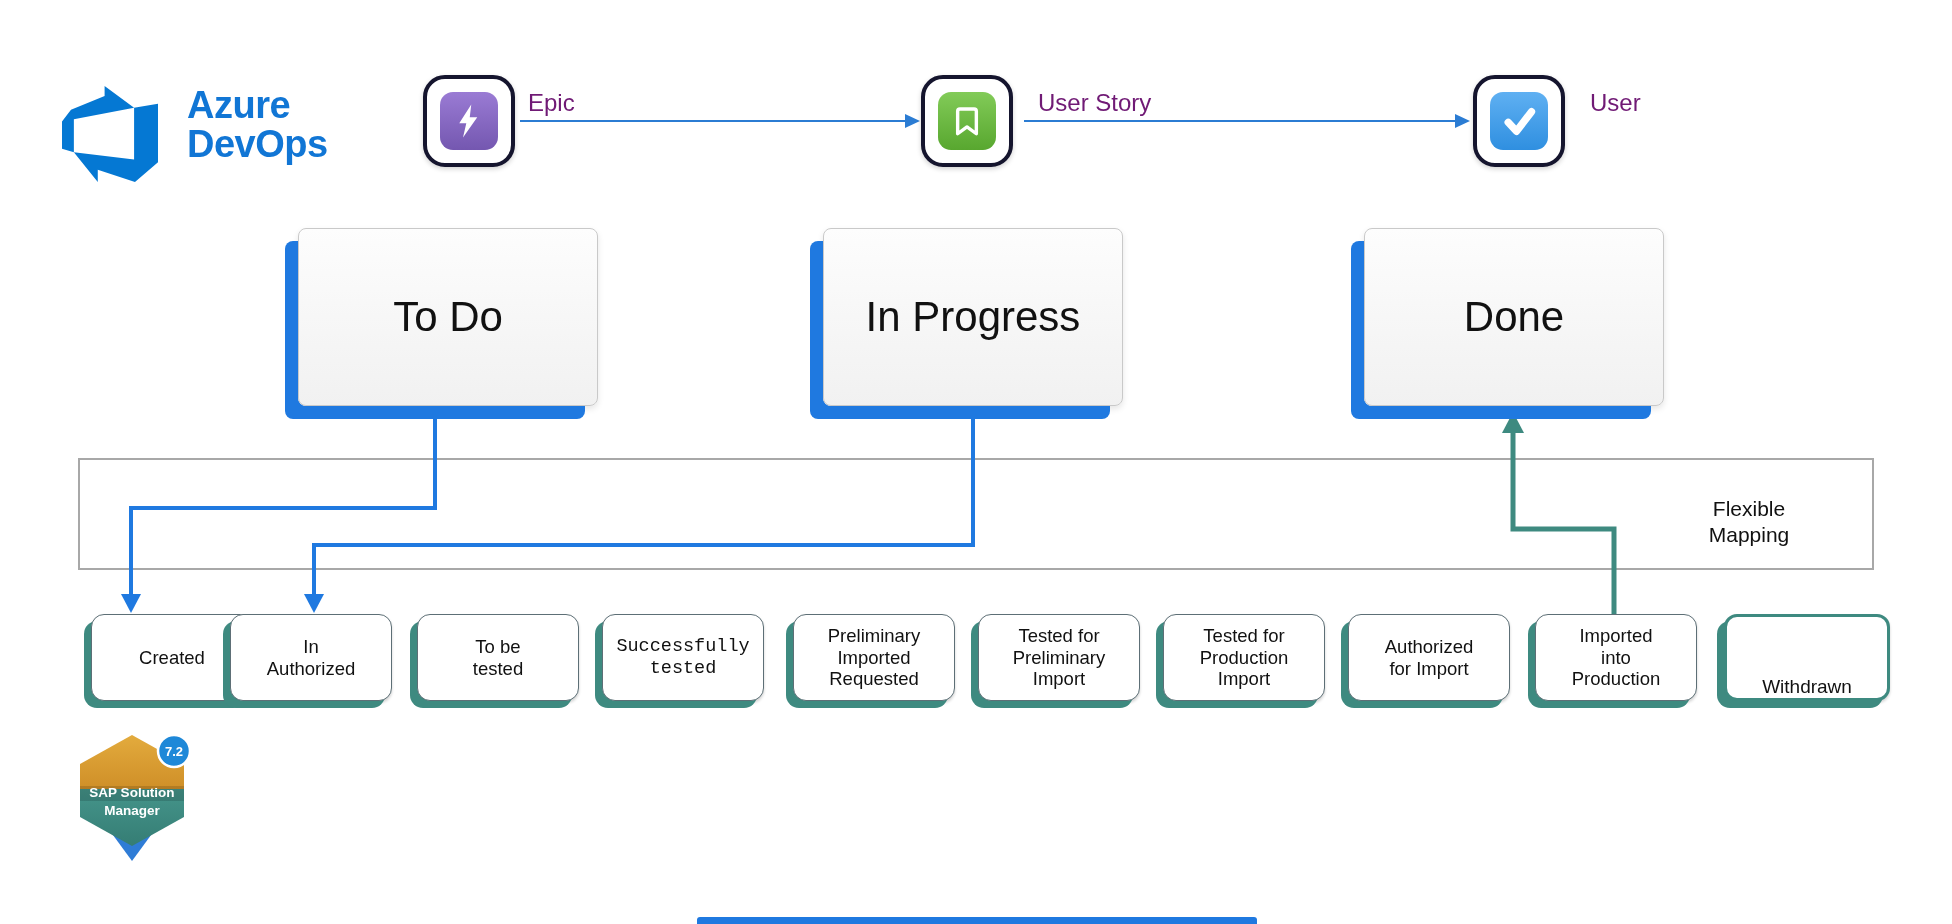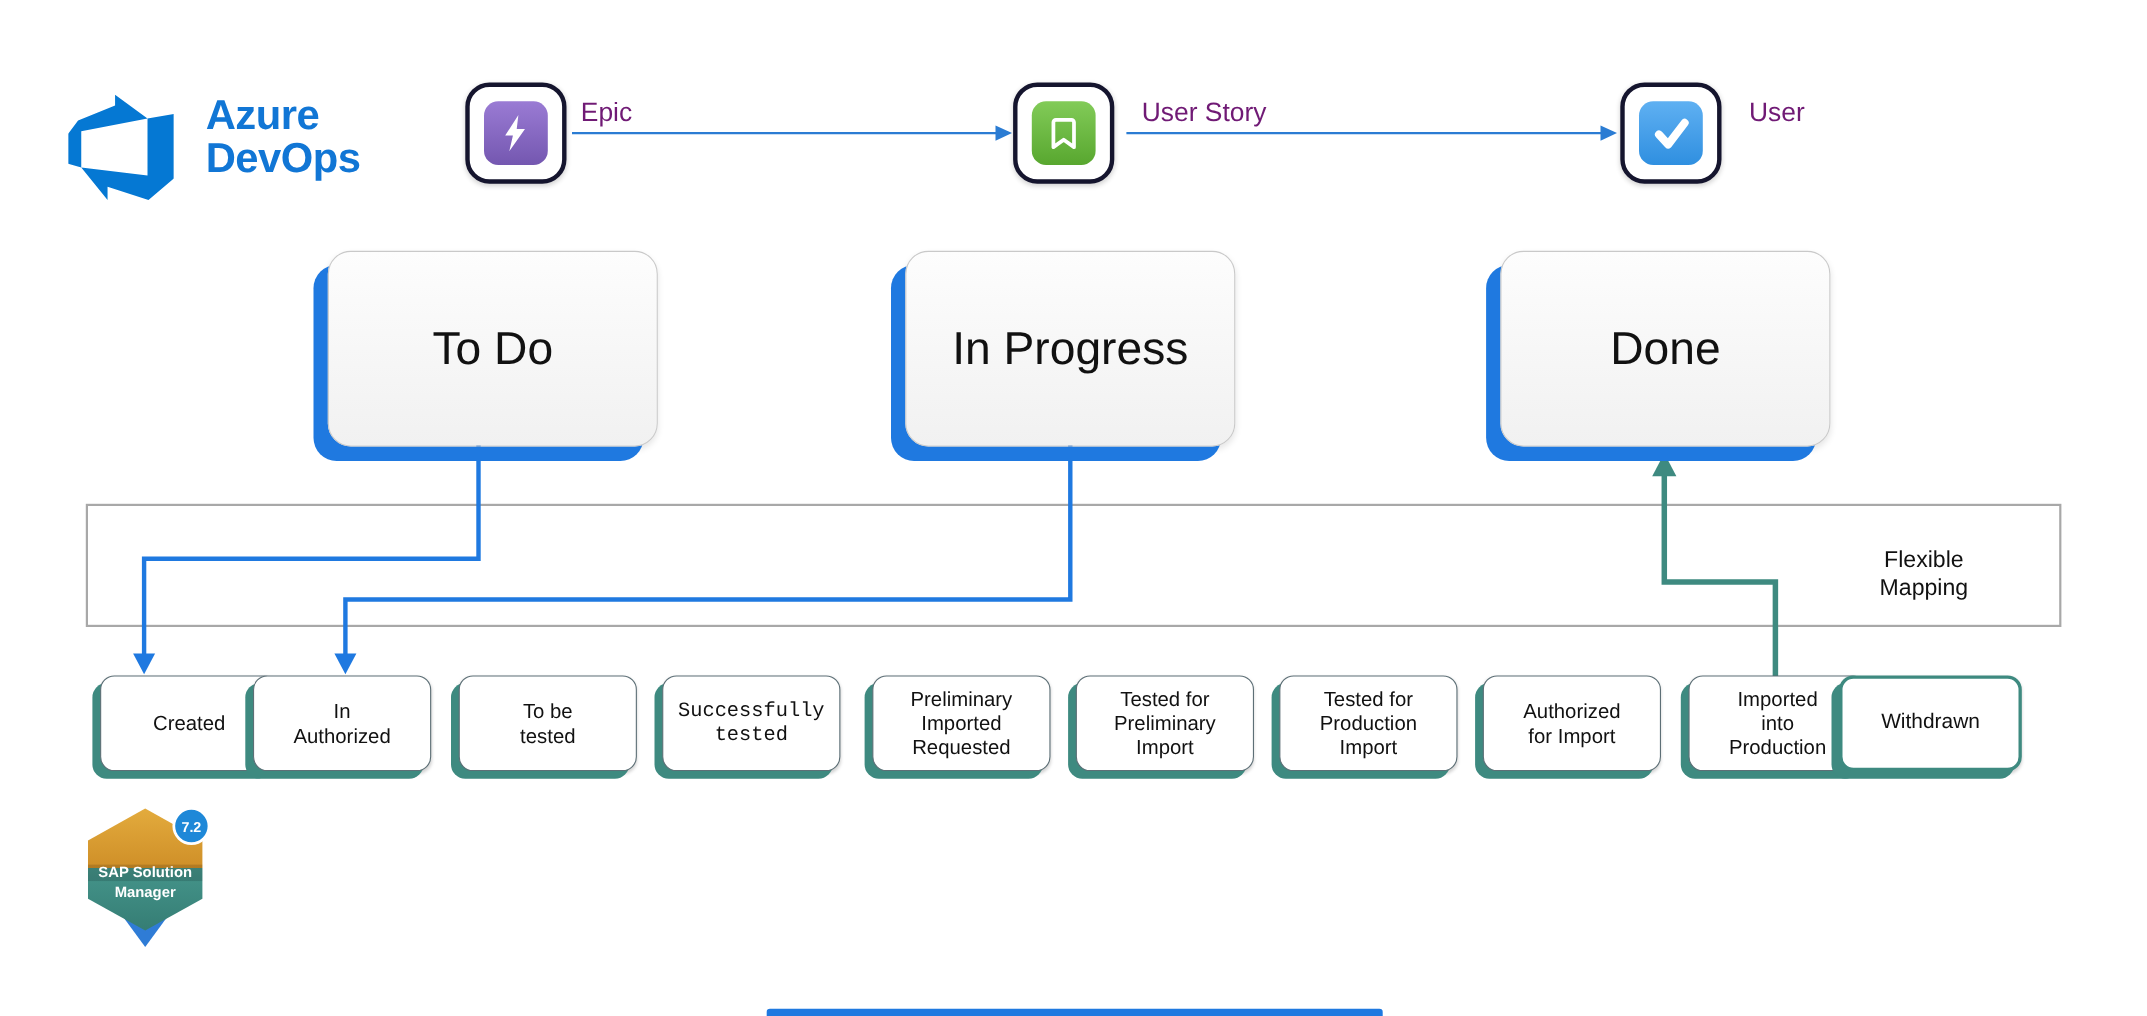--- a/index.html
+++ b/index.html
@@ -21,21 +21,21 @@
             box-shadow:0 2px 5px rgba(0,0,0,.18); }
   .wi-inner { width:58px; height:58px; border-radius:13px; display:flex; align-items:center; justify-content:center; }
   .wi-epic  { background:linear-gradient(180deg,#9a7bd4,#7457b0); }
   .wi-story { background:linear-gradient(180deg,#82cb58,#58a72f); }
   .wi-task  { background:linear-gradient(180deg,#5fb0f2,#2f8fe0); }
   .wi-label { position:absolute; font-size:24px; color:#701a75; }
 
   
   .bigcard { position:absolute; width:300px; height:178px; top:228px;
              background:linear-gradient(180deg,#fdfdfd,#f1f1f1);
-             border:1px solid #c9c9c9; border-radius:21px;
+             border:1px solid #c9c9c9; border-radius:8px;
              box-shadow:-13px 13px 0 0 #1f79e0, 0 3px 6px rgba(0,0,0,.10);
              display:flex; align-items:center; justify-content:center; }
   .bigcard span { font-size:42px; color:#111; }
 
   
   .mapbox { position:absolute; left:78px; top:458px; width:1796px; height:112px;
             border:2px solid #a8a8a8; background:#fff; }
   .maplabel { position:absolute; right:48px; top:36px; width:150px; text-align:center;
               font-size:21px; line-height:1.25; color:#111; white-space:pre-line; }
 
@@ -172,21 +172,21 @@
   </div>
   <div class="smallcard" style="left:1348px;">
     <span>Authorized
 for Import</span>
   </div>
   <div class="smallcard" style="left:1535px;">
     <span>Imported
 into
 Production</span>
   </div>
-  <div class="smallcard withdrawn" style="left:1672px; width:166px;">
+  <div class="smallcard withdrawn" style="left:1724px; width:166px;align-items:flex-end;">
     <span>Withdrawn</span>
   </div>
 
   <svg class="sap-logo" viewBox="0 0 124 132">
     <defs>
       <linearGradient id="sapOrange" x1="0" y1="0" x2="0" y2="1">
         <stop offset="0" stop-color="#e3ab3d"></stop>
           <stop offset="1" stop-color="#cf8f28"></stop>
       </linearGradient>
       <linearGradient id="sapTeal" x1="0" y1="0" x2="0" y2="1">

